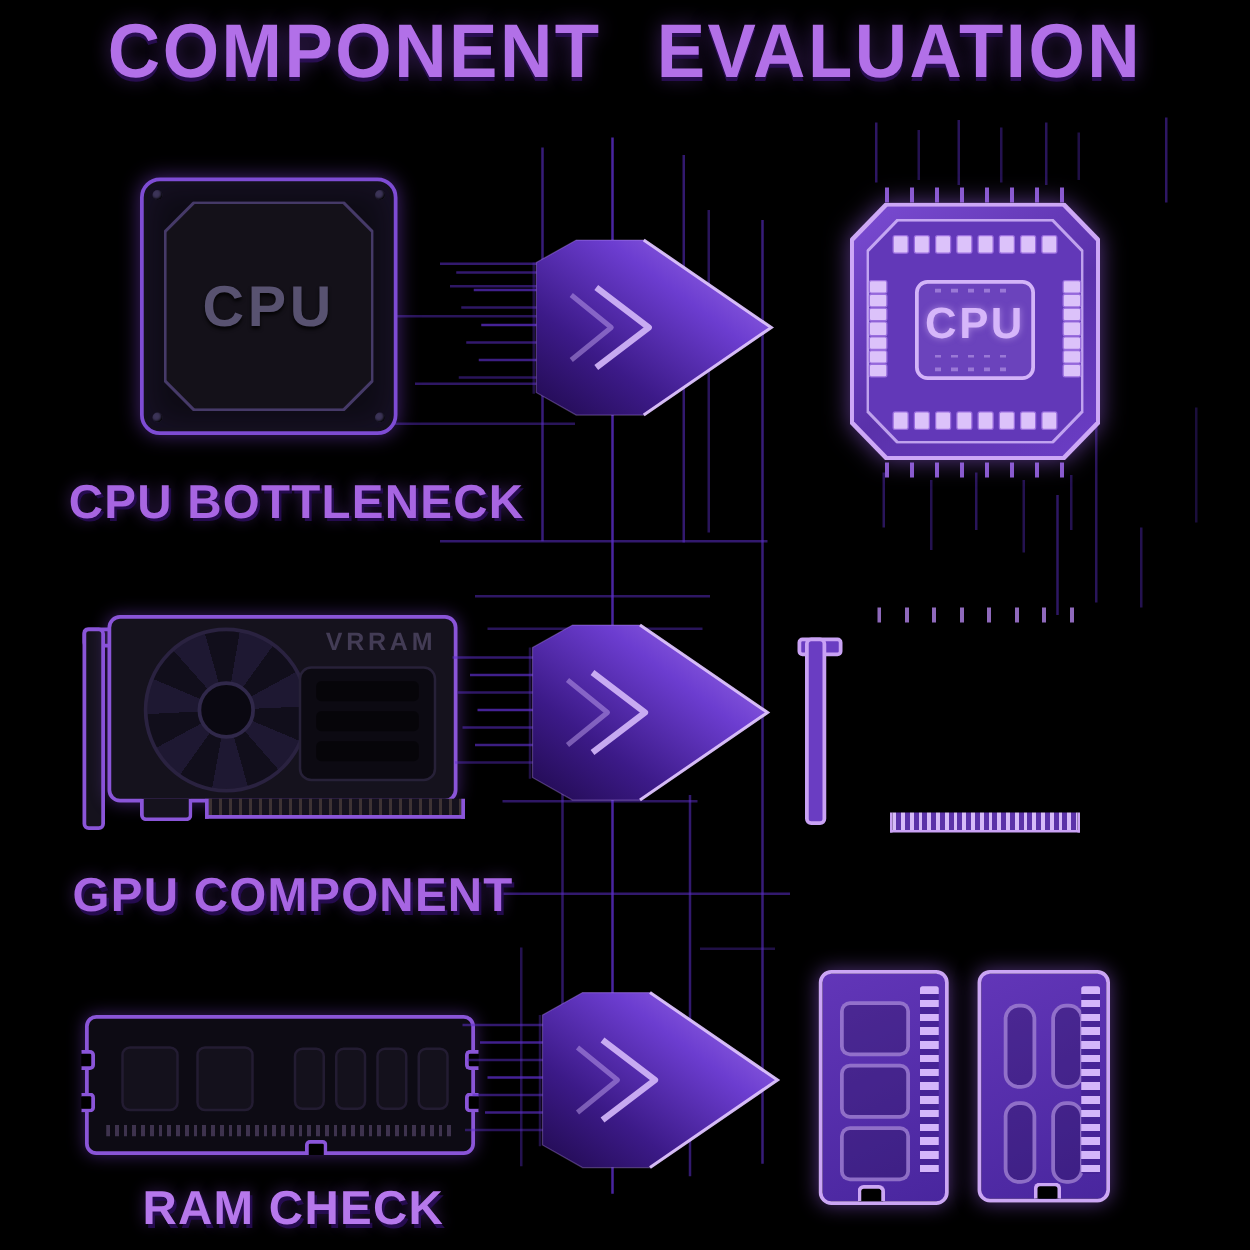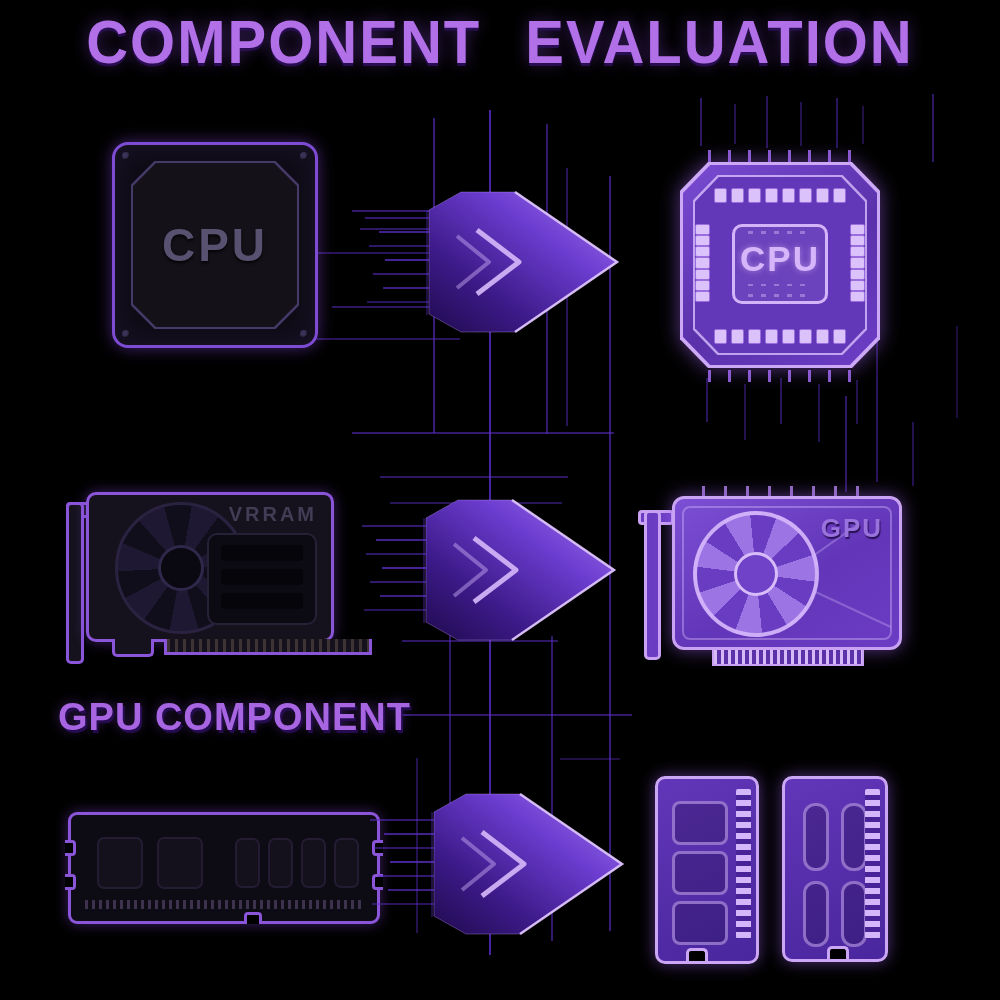--- a/index.html
+++ b/index.html
@@ -57,21 +57,21 @@
             align-items:center;justify-content:center;}
   .glyph-row{height:5px;width:72%;margin:4px 0;
              background:repeating-linear-gradient(90deg,rgba(225,200,255,.4) 0 5px,transparent 5px 13px);}
   .rcpu-txt{font-weight:bold;font-size:35px;letter-spacing:2px;color:#d6b6fa;
             text-shadow:0 0 6px rgba(230,200,255,.5);margin:1px 0;}
   
   .lgpu{position:absolute;left:60px;top:486px;width:325px;height:195px;}
   .dkpiece{background:#15121d;border:3px solid #8a55d8;box-sizing:border-box;}
   .lgpu-bracket-h{position:absolute;left:6px;top:16px;width:40px;height:16px;border-radius:4px;}
   .lgpu-bracket-v{position:absolute;left:6px;top:16px;width:18px;height:162px;border-radius:5px;}
-  .lgpu-body{position:absolute;left:26px;top:6px;width:248px;height:150px;border-radius:10px;
+  .lgpu-body{position:absolute;left:26px;top:6px;width:280px;height:150px;border-radius:10px;
              box-shadow:0 0 14px rgba(134,72,226,.45);}
   .lgpu-fan{position:absolute;left:26px;top:7px;width:132px;height:132px;border-radius:50%;
             border:3px solid #2a2240;box-sizing:border-box;
             background:repeating-conic-gradient(from 10deg,#1e1832 0deg 26deg,#110e1b 26deg 51.4deg);}
   .lgpu-hub{position:absolute;left:50%;top:50%;width:46px;height:46px;margin:-23px 0 0 -23px;
             border-radius:50%;background:#0a0811;border:3px solid #30284a;box-sizing:border-box;}
   .lgpu-vrram{position:absolute;right:14px;top:8px;font-weight:bold;font-size:20px;
               letter-spacing:3px;color:#433c55;}
   .lgpu-panel{position:absolute;right:14px;top:38px;width:110px;height:92px;background:#0c0a12;
               border:2px solid #272138;border-radius:10px;box-sizing:border-box;padding:10px 12px;}
@@ -276,20 +276,21 @@
       <div class="rcpu-die">
         <div class="glyph-row"></div>
         <span class="rcpu-txt">CPU</span>
         <div class="glyph-row"></div>
         <div class="glyph-row"></div>
       </div>
     </div>
     <div class="rcpu-pins rcpu-pins-bottom"></div>
   </div>
 
+  <div id="lbl-cpu" class="row-label">CPU BOTTLENECK</div>
 
   <div class="lgpu">
     <div class="lgpu-bracket-h dkpiece"></div>
     <div class="lgpu-bracket-v dkpiece"></div>
     <div class="lgpu-body dkpiece">
       <div class="lgpu-fan">
         <div class="lgpu-hub"></div>
       </div>
       <span class="lgpu-vrram">VRRAM</span>
       <div class="lgpu-panel">
@@ -317,29 +318,20 @@
     <polygon points="64,30 96,12 150,12 252,82 150,152 96,152 64,134" fill="url(#agrad)" stroke="rgba(190,150,250,.35)" stroke-width="1"></polygon>
     <polyline points="150,12 252,82 150,152" fill="none" stroke="#dcc2fc" stroke-width="2.5" opacity=".95"></polyline>
     <polyline points="112,50 154,82 112,114" fill="none" stroke="#cfb2f6" stroke-width="5" stroke-linejoin="round" opacity=".95"></polyline>
     <polyline points="92,56 124,82 92,108" fill="none" stroke="#cfb2f6" stroke-width="4" stroke-linejoin="round" opacity=".45"></polyline>
   </svg>
 
   <div class="rgpu">
     <div class="rgpu-pins"></div>
     <div class="rgpu-bracket-h ltpiece"></div>
     <div class="rgpu-bracket-v ltpiece"></div>
-    <div class="rgpu-body">
-      <div class="rgpu-inline"></div>
-      <div class="trace t1"></div>
-      <div class="trace t2"></div>
-      <div class="rgpu-fan">
-        <div class="rgpu-hub"></div>
-      </div>
-      <span class="rgpu-txt">GPU</span>
-    </div>
     <div class="rgpu-conn"></div>
   </div>
 
   <div id="lbl-gpu" class="row-label">GPU COMPONENT</div>
 
   <div class="lram">
     <div class="lram-body">
       <i class="bigc1"></i>
       <i class="bigc2"></i>
       <i class="smc1"></i>
@@ -383,14 +375,15 @@
 
   <div id="rram2" class="rram">
     <i class="c1"></i>
     <i class="c2"></i>
     <i class="c3"></i>
     <i class="c4"></i>
     <div class="vconn"></div>
     <div class="notch nb"></div>
   </div>
 
+  <div id="lbl-ram" class="row-label">RAM CHECK</div>
 
 </div>
 
 </body></html>

